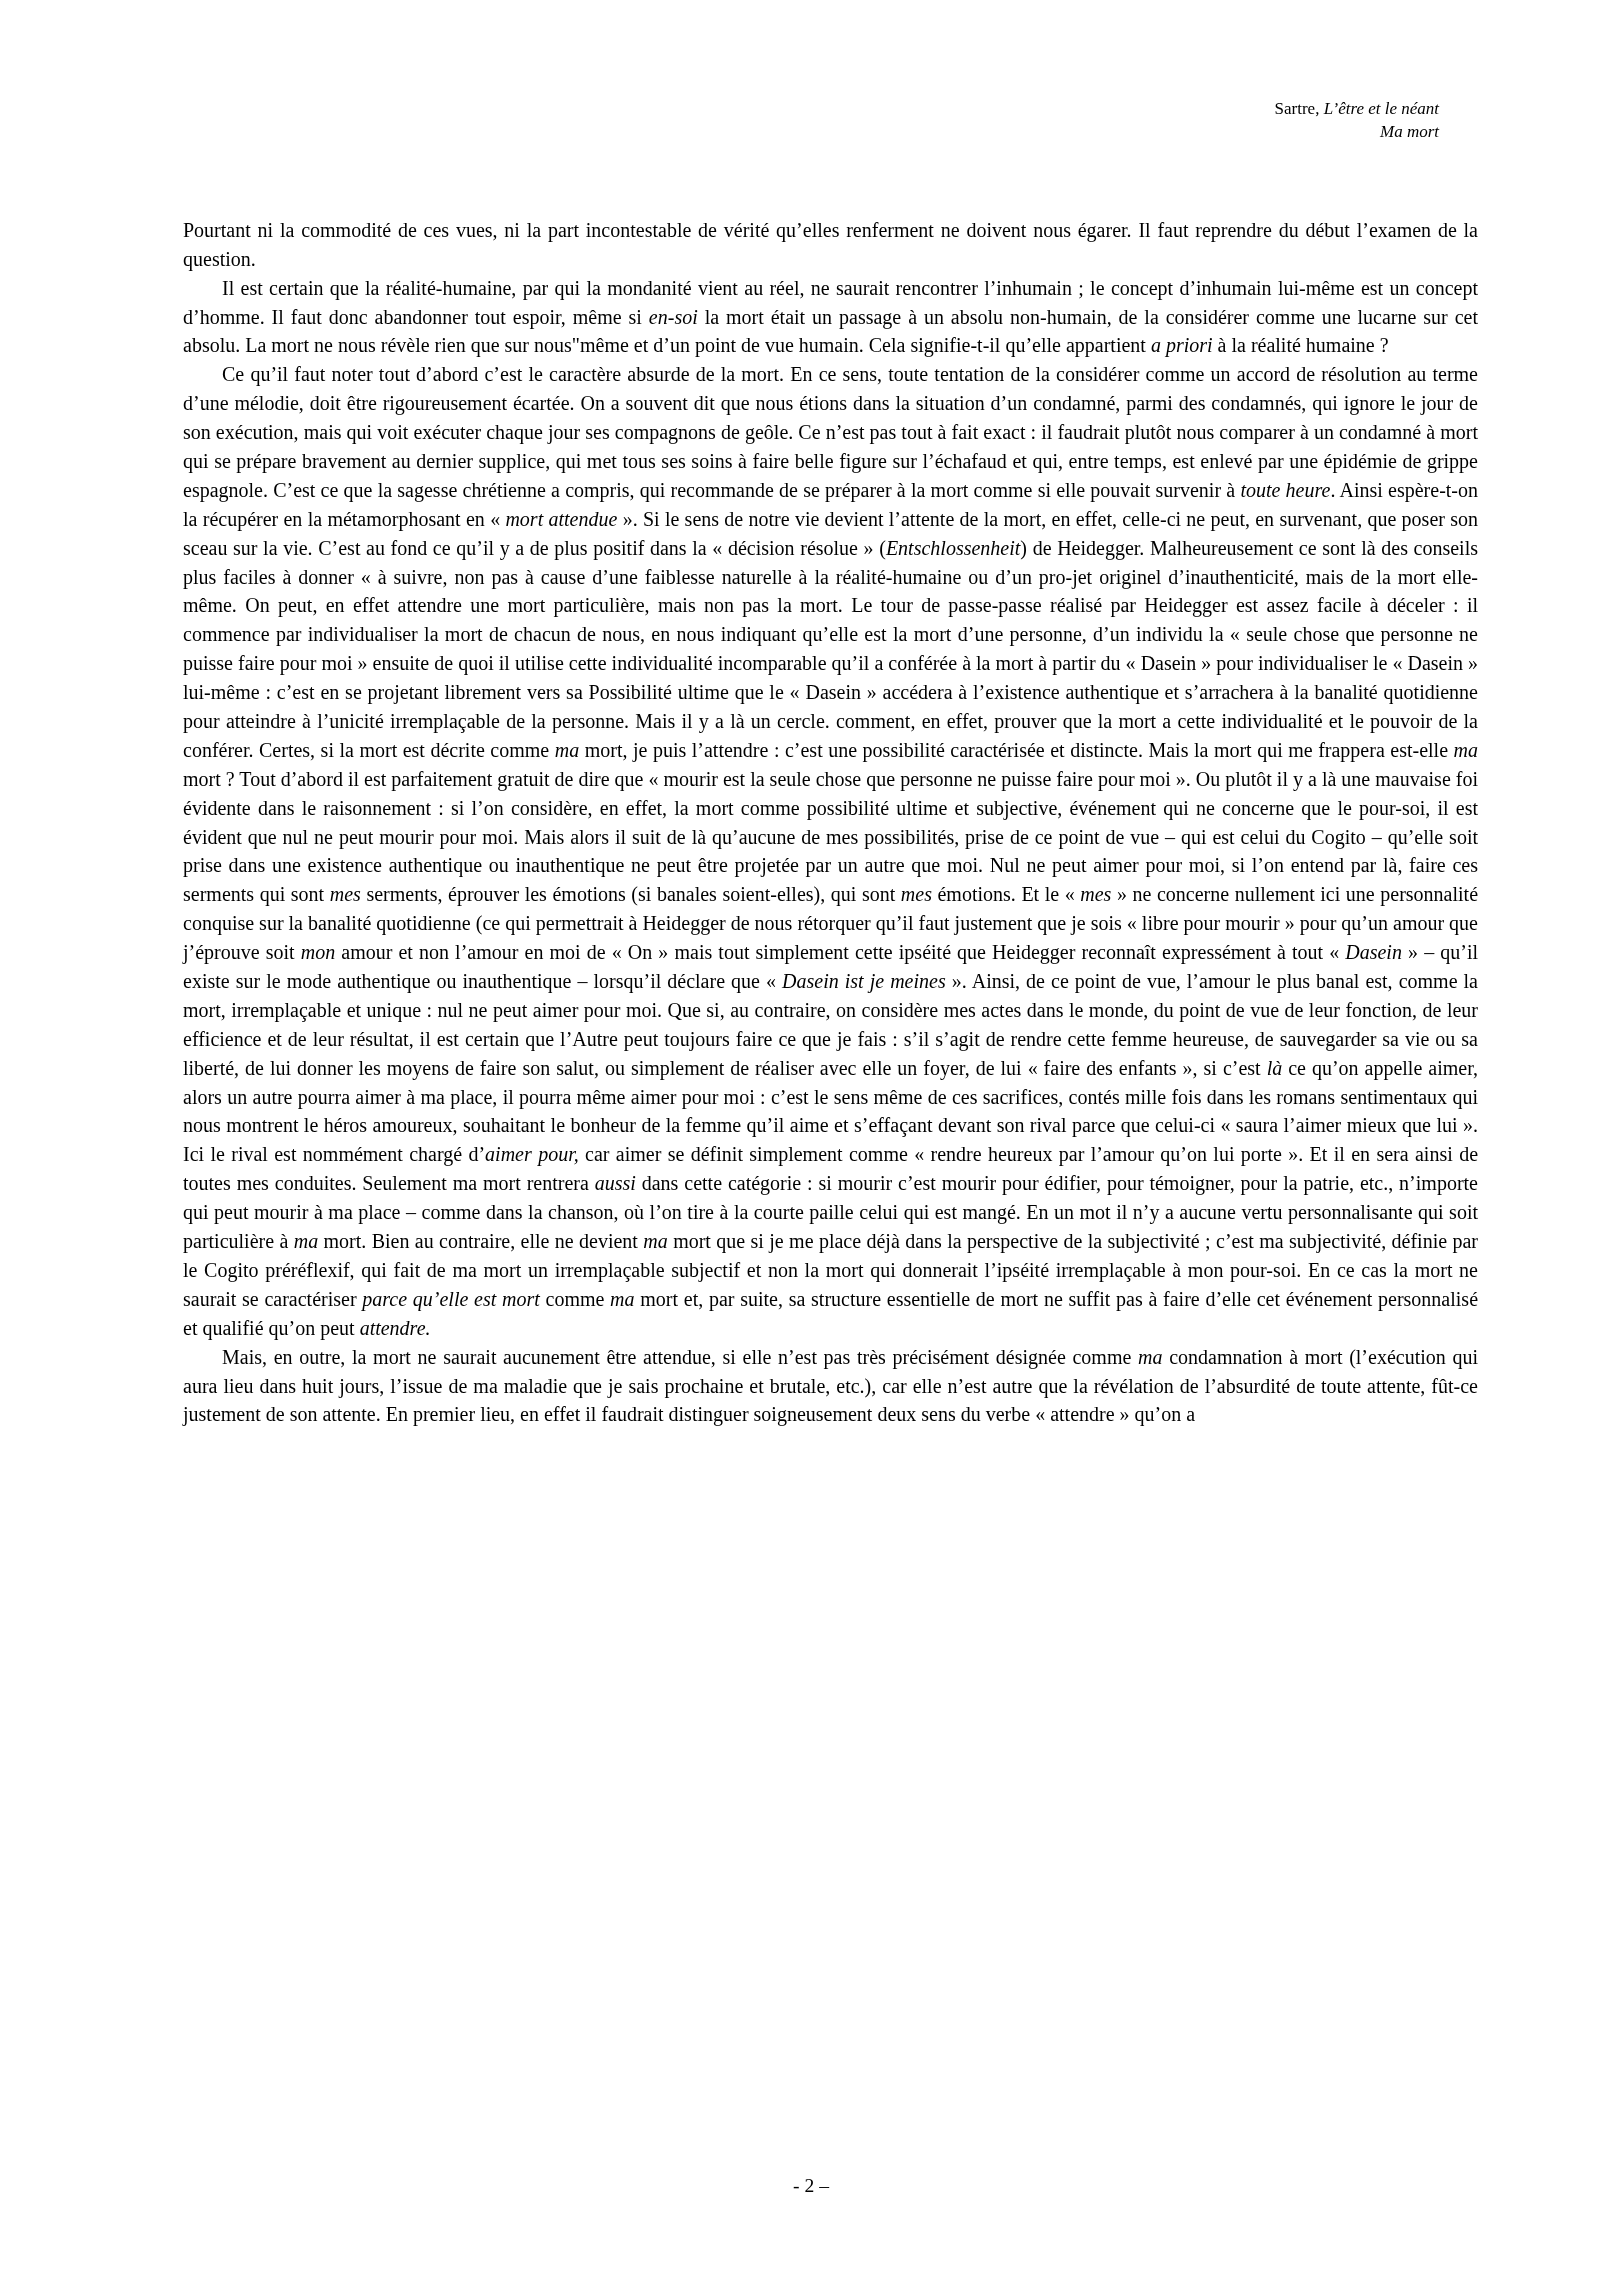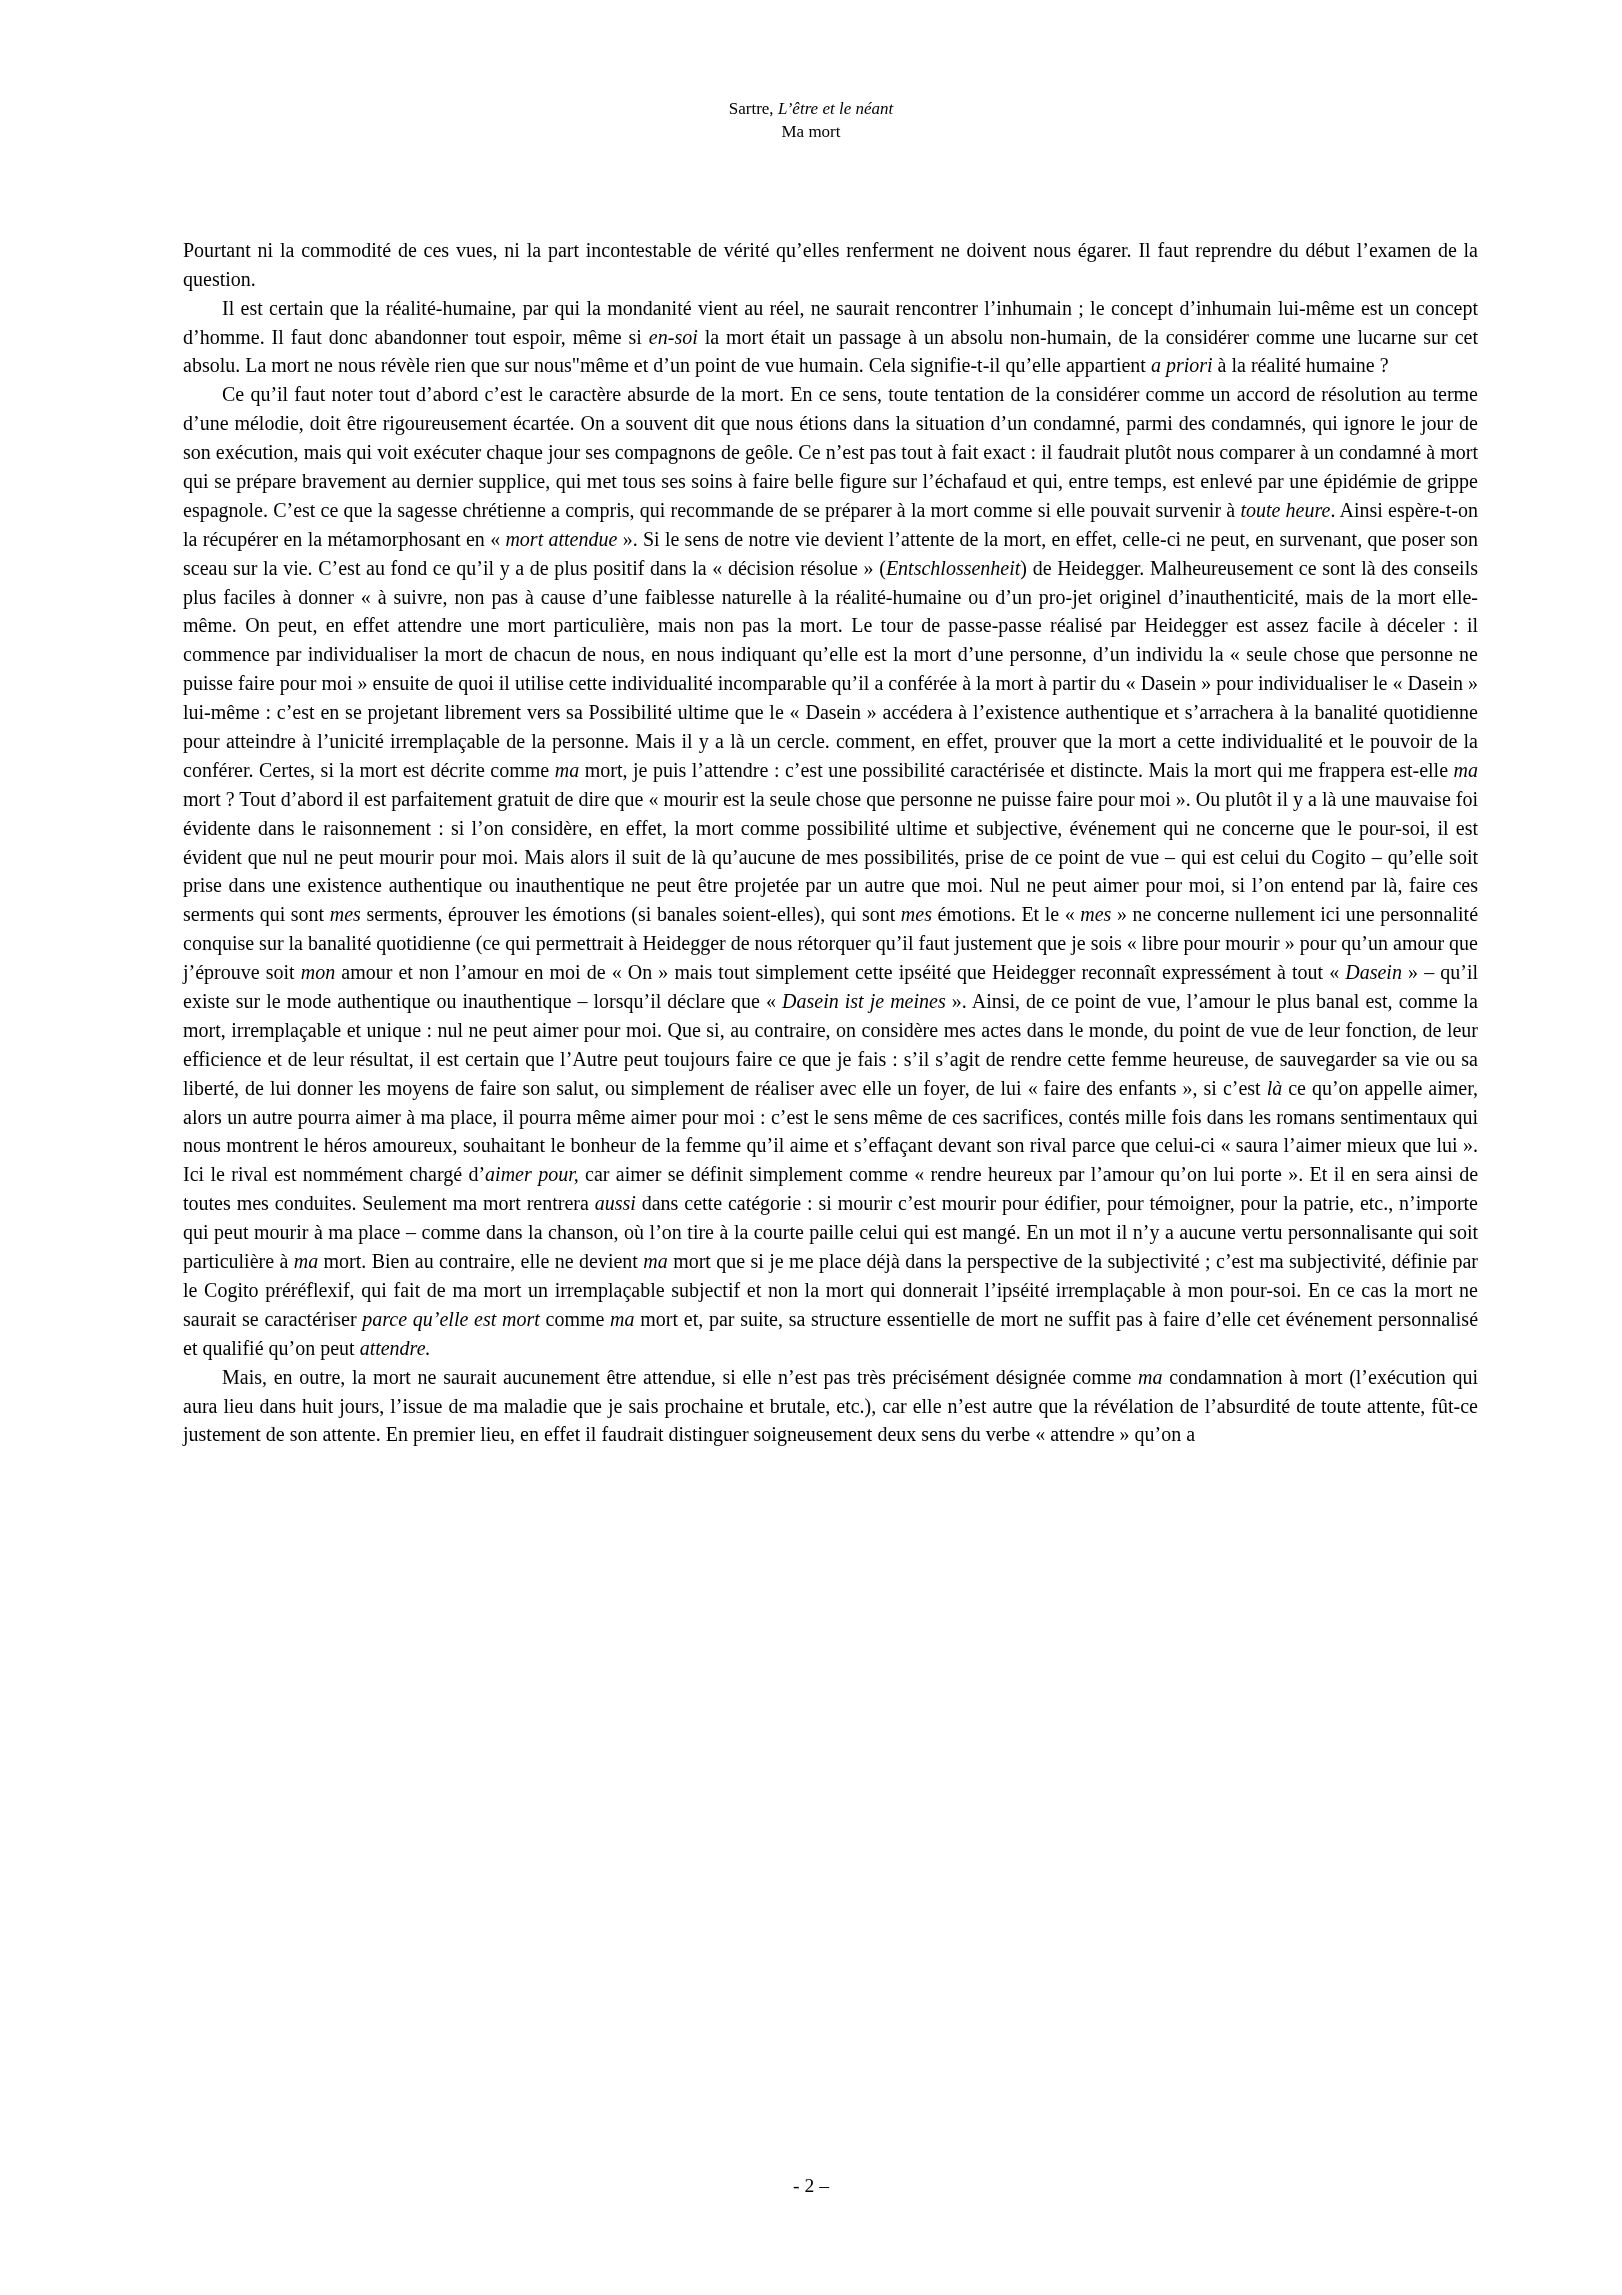--- a/index.html
+++ b/index.html
@@ -16,28 +16,28 @@
   }
   .page {
     position: absolute;
     top: 0; left: 0;
     width: 1622px;
     height: 2295px;
     box-sizing: border-box;
     padding: 98px 131px 79px 183px;
   }
   .header {
-    text-align: center;
+    text-align: right;
     font-size: 17px;
     line-height: 1.35;
     margin-right: 52px;
-    margin-bottom: 92px;
+    margin-bottom: 72px;
   }
   .header .line1 { white-space: nowrap; }
-  .header .line2 { white-space: nowrap; }
+  .header .line2 { white-space: nowrap; font-style: italic; }
   .header em { font-style: italic; }
   .body-text {
     font-size: 20px;
     line-height: 1.445;
     text-align: justify;
     text-justify: inter-word;
     hyphens: none;
     margin-right: 13px;
   }
   .body-text p {

